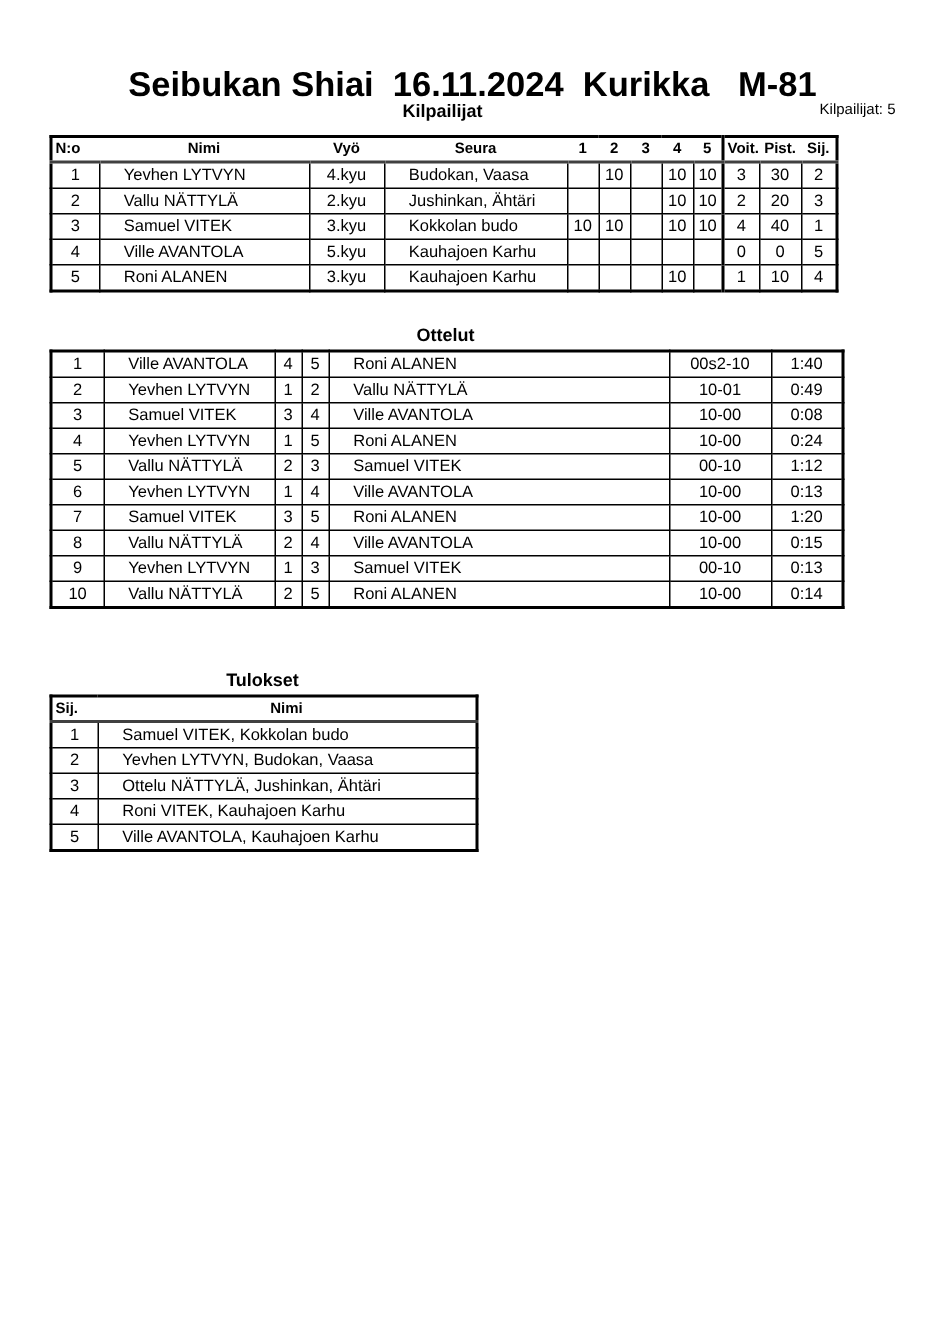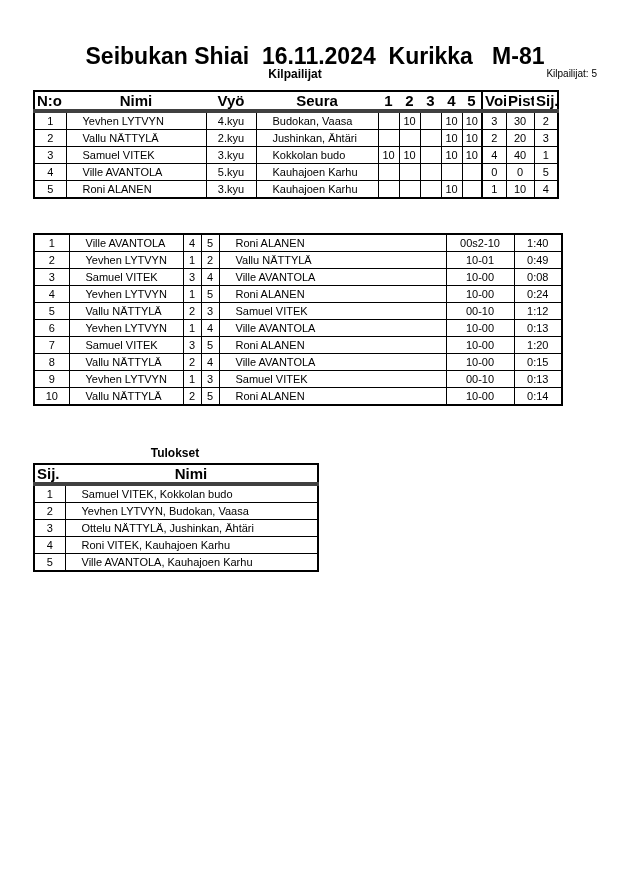--- a/index.html
+++ b/index.html
@@ -19,22 +19,22 @@
 
   table {
     position:absolute; border-collapse:collapse; table-layout:fixed;
     background:#fff; border:2px solid #000;
   }
   .t-kilpailijat { top:90px;  left:33px; width:524px; }
   .t-ottelut     { top:233px; left:33px; width:528px; }
   .t-tulokset    { top:463px; left:33px; width:284px; }
 
   th {
-    font-size:15px; font-weight:bold; height:15px; padding:0 2px;
-    border-bottom:4px solid #404040; white-space:nowrap; overflow:hidden;
+    font-size:10px; font-weight:bold; height:15px; padding:0 2px;
+    border-bottom:2px solid #404040; white-space:nowrap; overflow:hidden;
   }
   td {
     font-size:11px; height:16px; padding:0 2px; border:1px solid #000;
     white-space:nowrap; overflow:hidden;
   }
   .l { text-align:left; padding-left:16px; }
   .c { text-align:center; }
   th.edge { text-align:left; padding-left:2px; }
   .grp { border-left:2px solid #000; }
 </style>
@@ -143,20 +143,21 @@
       <td class="c"></td>
       <td class="c">10</td>
       <td class="c"></td>
       <td class="c grp">1</td>
       <td class="c">10</td>
       <td class="c">4</td>
     </tr>
   </tbody>
     </table>
 
+  <div class="sectionhead head-ottelut">Ottelut</div>
 
   <table class="t-ottelut">
     <colgroup>
       <col style="width:35px">
         <col style="width:114px">
         <col style="width:18px">
         <col style="width:18px">
       <col style="width:227px">
         <col style="width:68px">
         <col style="width:48px">

